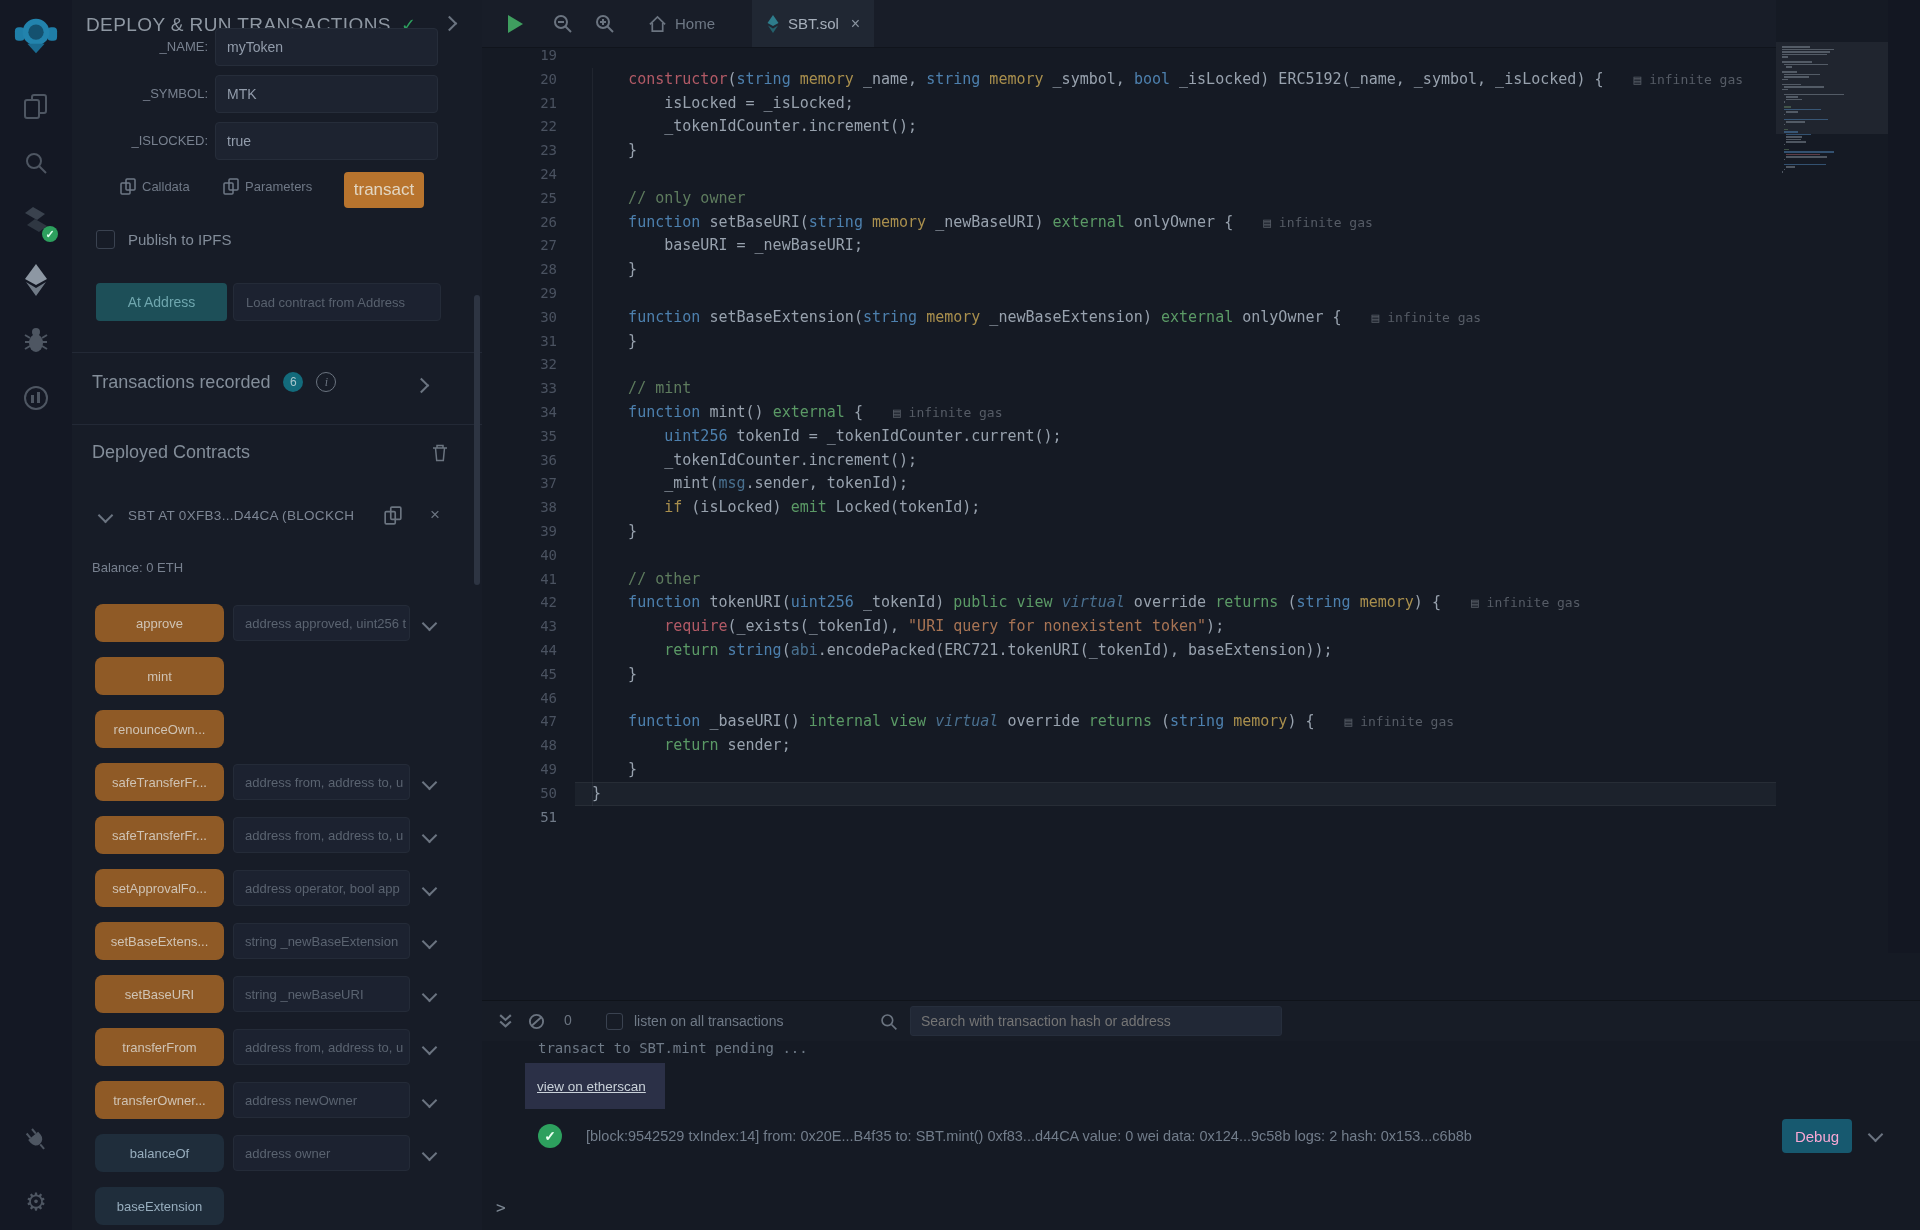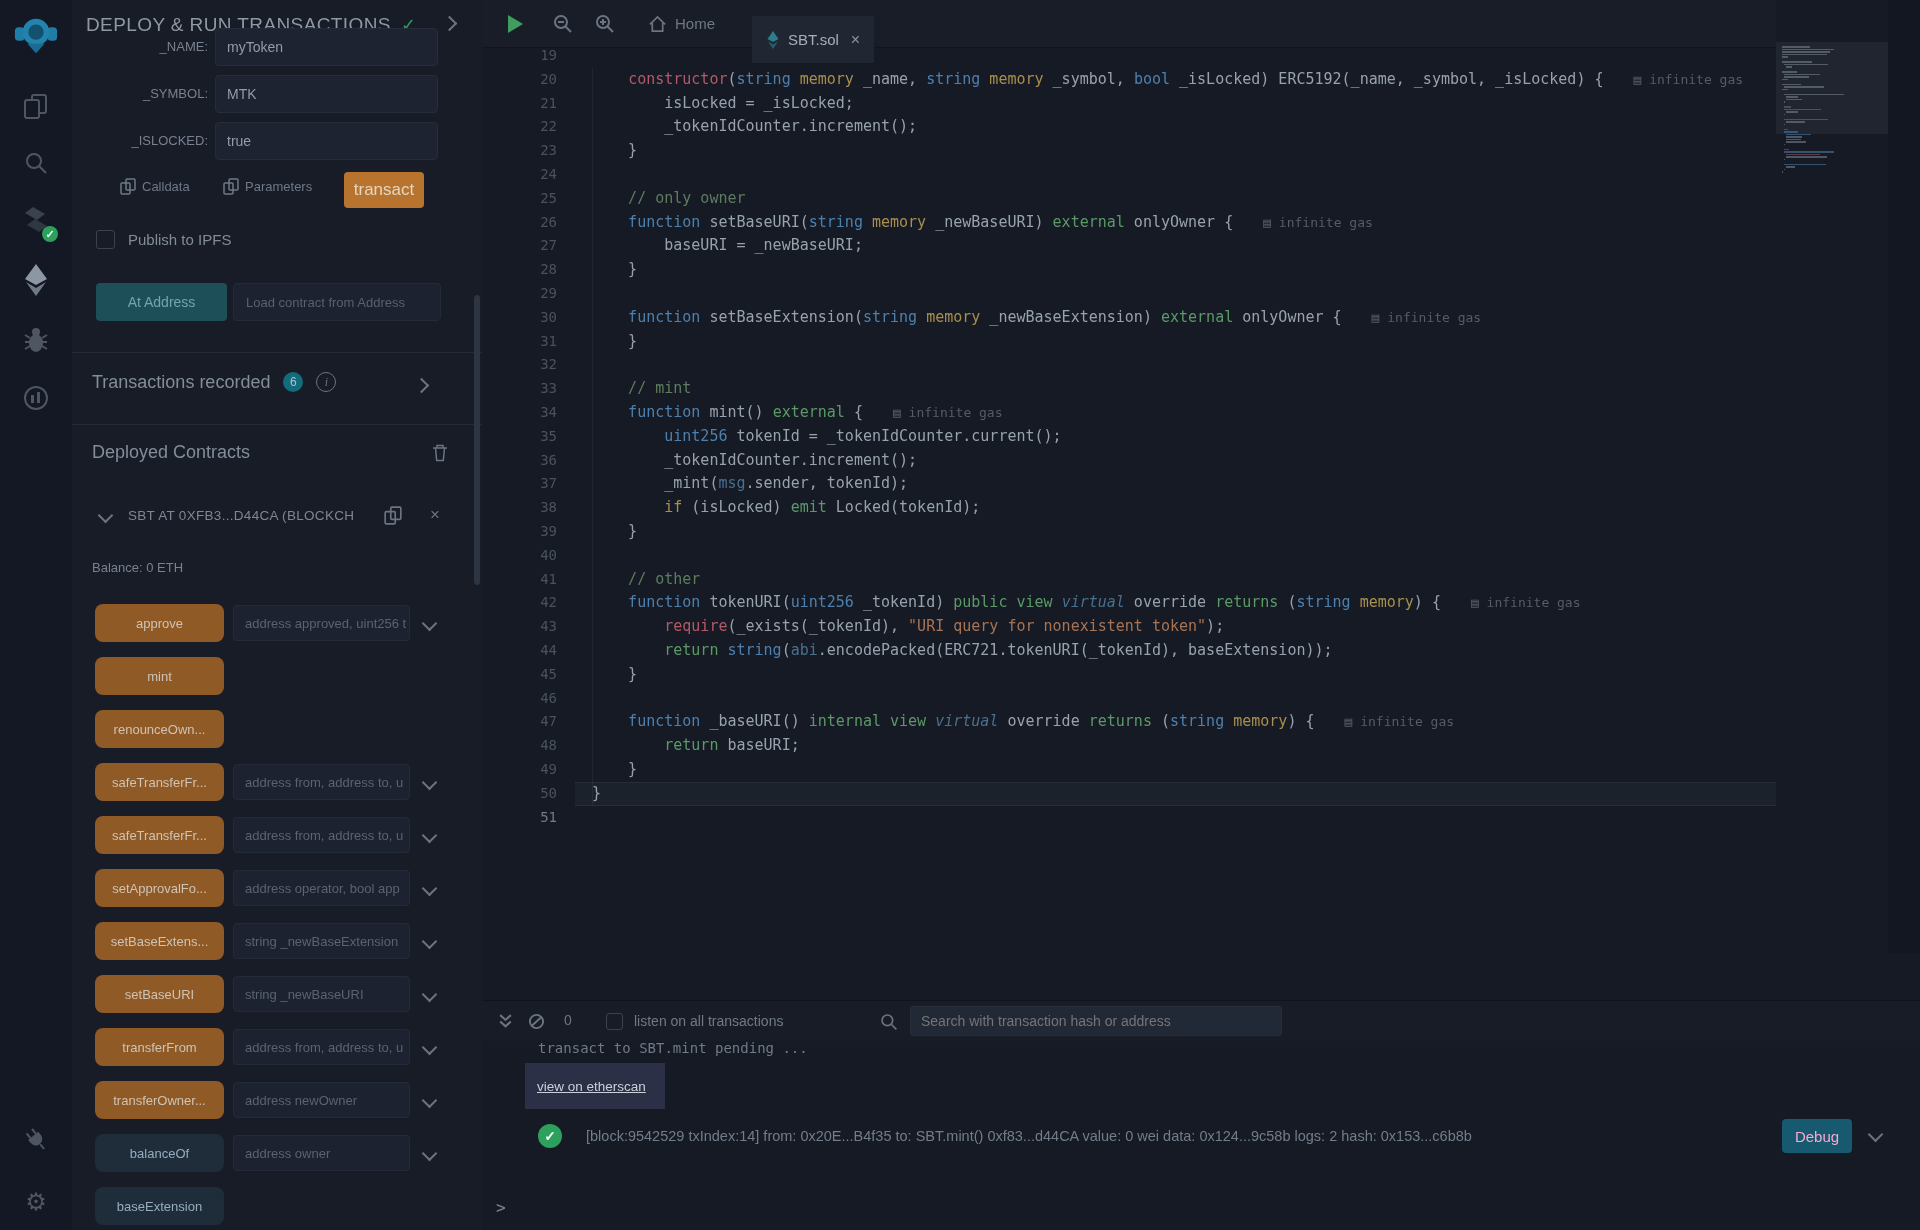--- a/index.html
+++ b/index.html
@@ -49,21 +49,21 @@
      color:#5a6370;font-size:13px;line-height:36px;padding-left:11px;box-sizing:border-box;white-space:nowrap;overflow:hidden;}
   .fnchev{position:absolute;left:352px;top:14px;}
   .sp-scroll{position:absolute;left:402px;top:295px;width:6px;height:290px;border-radius:3px;background:#2d3442;}
   
   .editor{position:absolute;left:482px;top:0;width:1438px;height:1000px;background:#151a24;overflow:hidden;}
   .tabbar{position:absolute;left:0;top:0;width:1438px;height:47px;background:#181d28;border-bottom:1px solid #10141c;}
   .playbtn{position:absolute;left:26px;top:15px;width:0;height:0;border-left:15px solid #3f9e5f;
      border-top:9px solid transparent;border-bottom:9px solid transparent;cursor:pointer;}
   .zoombtn{position:absolute;top:13px;cursor:pointer;}
   .tab{position:absolute;top:0;height:47px;display:flex;align-items:center;gap:8px;padding:0 14px;font-size:15px;color:#6e7885;cursor:pointer;box-sizing:border-box;}
-  .tab.active{background:#202733;color:#a6afbb;margin-top:16px;}
+  .tab.active{background:#202733;color:#a6afbb;}
   .gutter{position:absolute;left:0;top:44px;width:75px;text-align:right;}
   .gl{display:block;height:23.8px;line-height:23.8px;font-family:"DejaVu Sans Mono",monospace;font-size:14px;color:#4a5260;}
   .gl.cur{color:#707a88;}
   .codewrap{position:absolute;left:93px;top:44px;width:1201px;overflow:hidden;}
   .cl{display:block;height:23.8px;line-height:23.8px;font-family:"DejaVu Sans Mono",monospace;font-size:15px;white-space:pre;padding-left:17px;}
   .cl.cur{background:rgba(130,142,162,.07);box-shadow:inset 0 1px 0 rgba(255,255,255,.05),inset 0 -1px 0 rgba(255,255,255,.05);}
   .tk-p{color:#98a2ae}.tk-kw{color:#b25a66}.tk-ty{color:#4d80ae}.tk-mem{color:#a98f4d}.tk-vis{color:#5b9a66}
   .tk-virt{color:#4a7090;font-style:italic}.tk-com{color:#5e7c5e}.tk-str{color:#a87454}.tk-bi{color:#49708f}
   .gas{color:#565c66;font-size:13px;margin-left:30px;}
   .indent-guide{position:absolute;left:110px;top:68px;width:1px;height:738px;background:rgba(255,255,255,.05);}
@@ -391,21 +391,21 @@
         <span class="cl"><span class="tk-mem">        if</span><span class="tk-p"> (isLocked) </span><span class="tk-vis">emit</span><span class="tk-p"> Locked(tokenId);</span></span>
         <span class="cl"><span class="tk-p">    }</span></span>
         <span class="cl">&nbsp;</span>
         <span class="cl"><span class="tk-com">    // other</span></span>
         <span class="cl"><span class="tk-ty">    function</span><span class="tk-p"> tokenURI(</span><span class="tk-ty">uint256</span><span class="tk-p"> _tokenId) </span><span class="tk-vis">public view</span><span class="tk-p"> </span><span class="tk-virt">virtual</span><span class="tk-p"> override </span><span class="tk-vis">returns</span><span class="tk-p"> (</span><span class="tk-ty">string</span><span class="tk-mem"> memory</span><span class="tk-p">) {</span><span class="gas">▤ infinite gas</span></span>
         <span class="cl"><span class="tk-kw">        require</span><span class="tk-p">(_exists(_tokenId), </span><span class="tk-str">"URI query for nonexistent token"</span><span class="tk-p">);</span></span>
         <span class="cl"><span class="tk-vis">        return</span><span class="tk-p"> </span><span class="tk-ty">string</span><span class="tk-p">(</span><span class="tk-bi">abi</span><span class="tk-p">.encodePacked(ERC721.tokenURI(_tokenId), baseExtension));</span></span>
         <span class="cl"><span class="tk-p">    }</span></span>
         <span class="cl">&nbsp;</span>
         <span class="cl"><span class="tk-ty">    function</span><span class="tk-p"> _baseURI() </span><span class="tk-vis">internal view</span><span class="tk-p"> </span><span class="tk-virt">virtual</span><span class="tk-p"> override </span><span class="tk-vis">returns</span><span class="tk-p"> (</span><span class="tk-ty">string</span><span class="tk-mem"> memory</span><span class="tk-p">) {</span><span class="gas">▤ infinite gas</span></span>
-        <span class="cl"><span class="tk-vis">        return</span><span class="tk-p"> baseURI;</span></span>
+        <span class="cl"><span class="tk-vis">        return</span><span class="tk-p"> sender;</span></span>
         <span class="cl"><span class="tk-p">    }</span></span>
         <span class="cl cur"><span class="tk-p">}</span></span>
       </div>
 
     <div class="minimap" id="minimap">
         <div class="mm-slider"></div>
         <div class="mm-bar" style="top: 46px; left: 6px; width: 27.5px; background: rgb(126, 136, 148);"></div>
         <div class="mm-bar" style="top: 48.5px; left: 6px; width: 52.25px; background: rgb(126, 136, 148);"></div>
         <div class="mm-bar" style="top: 51px; left: 6px; width: 48.4px; background: rgb(126, 136, 148);"></div>
         <div class="mm-bar" style="top: 53.5px; left: 6px; width: 45.1px; background: rgb(126, 136, 148);"></div>

